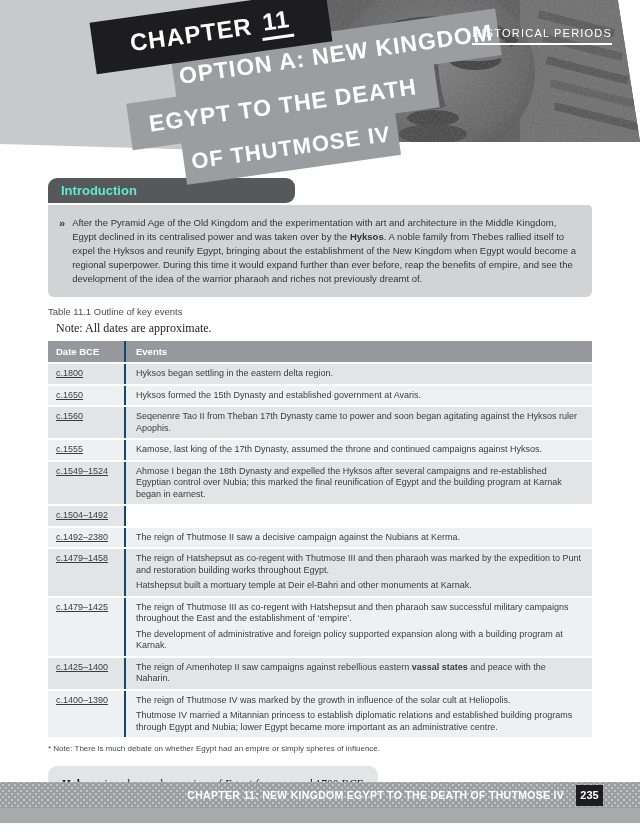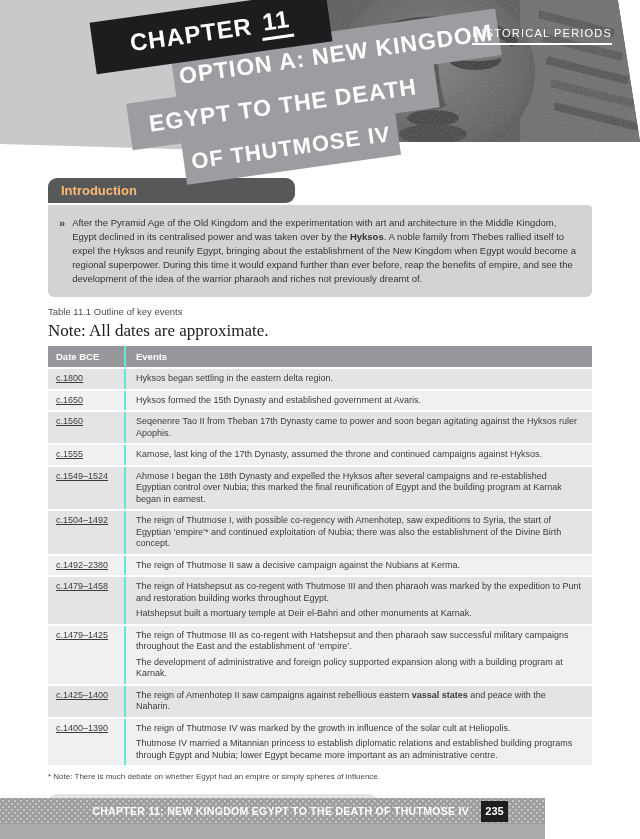--- a/index.html
+++ b/index.html
@@ -30,53 +30,53 @@
   .strip{background:var(--banner-gray);font-size:23px;z-index:2;}
   .strip1{left:172px;top:31px;width:328px;height:47px;}
   .strip2{left:128px;top:82px;width:310px;height:47px;}
   .strip3{left:183px;top:126px;width:216px;height:44px;font-size:22px;}
   .corner{position:absolute;right:28px;top:27px;z-index:4;color:#fff;
     font-size:11px;font-weight:normal;letter-spacing:1.2px;text-align:center;}
   .corner-underline{height:2px;background:#fff;margin-top:4px;width:100%;}
 
   
   main{padding:10px 48px 0;}
-  .intro-bar{width:247px;height:25px;background:var(--intro-bar);color:#fdba74;
+  .intro-bar{width:247px;height:25px;background:var(--intro-bar);color:#5eead4;
     font-weight:bold;font-size:13px;display:flex;align-items:center;
     padding-left:13px;border-radius:9px 9px 9px 0;margin-bottom:2px;}
   .intro-box{background:var(--intro-box);border-radius:0 4px 6px 6px;
     padding:11px 13px 11px 11px;display:flex;gap:7px;}
   .intro-marker{font-weight:bold;font-size:11px;color:#3a3a3c;line-height:14px;}
   .intro-text{font-size:9.5px;line-height:14px;color:#353537;}
 
   .caption{font-size:9.5px;color:#4c4d4f;margin:9px 0 4px;}
-  .tnote{font-family:"Liberation Serif",serif;font-size:17px;color:#1c1c1c;margin:0 0 5px;}
+  .tnote{font-family:"Liberation Serif",serif;font-size:12px;color:#1c1c1c;margin:0 8px 5px;}
 
   .etable{width:100%;}
   .t-row{display:flex;border-bottom:2px solid #fff;}
   .t-row:last-child{border-bottom:none;border-radius:13px;}
-  .t-date{width:78px;flex:0 0 78px;border-right:2px solid #5eead4;padding:4px 0 4px 8px;}
+  .t-date{width:78px;flex:0 0 78px;border-right:2px solid #0c4a6e;padding:4px 0 4px 8px;}
   .t-events{flex:1;padding:4px 10px;}
   .t-head{background:var(--thead);color:#fff;font-weight:bold;font-size:9.5px;}
   .t-head .t-date,.t-head .t-events{background:var(--thead);padding-top:5px;padding-bottom:5px;}
   .t-body .t-row.odd .t-date,.t-body .t-row.odd .t-events{background:var(--row-odd);}
   .t-body .t-row.even .t-date,.t-body .t-row.even .t-events{background:var(--row-even);}
   .t-body{font-size:9px;line-height:11.5px;color:#3b3c3e;}
   .t-body .t-date{font-size:9px;text-decoration:underline;}
   .t-events p+p{margin-top:4px;}
 
   .footnote{font-size:8px;color:#47484a;margin:7px 0 0;}
 
   .glossary{background:#e3e4e6;border-radius:9px;width:330px;margin-top:13px;
     padding:9px 14px;font-family:"Liberation Serif",serif;font-size:11.5px;
     line-height:19px;color:#1c1c1c;}
   .glossary b{font-weight:bold;}
 
   
-  .foot{position:absolute;left:0;bottom:0;width:545px;}
+  .foot{position:absolute;left:0;bottom:16px;width:640px;}
   .foot-bar{height:26px;background:var(--foot-bar);
     background-image:radial-gradient(#c3c4c6 1px,transparent 1.2px),
                      radial-gradient(#c3c4c6 1px,transparent 1.2px);
     background-size:6px 6px;background-position:0 0,3px 3px;
     display:flex;align-items:center;justify-content:flex-end;
     padding-right:37px;gap:12px;}
   .foot-title{color:#fff;font-weight:bold;font-size:10.5px;letter-spacing:.3px;}
   .foot-num{background:#1d1d1f;color:#fff;font-weight:bold;font-size:11px;
     width:27px;height:21px;display:flex;align-items:center;justify-content:center;}
   .foot-base{height:15px;background:var(--foot-base);}
@@ -185,23 +185,20 @@
           </div>
         </div>
         <div class="t-row odd">
           <div class="t-date">c.1549–1524</div>
           <div class="t-events">
             <p><span>Ahmose I began the 18th Dynasty and expelled the Hyksos after several campaigns and re-established Egyptian control over Nubia; this marked the final reunification of Egypt and the building program at Karnak began in earnest.</span></p>
           </div>
         </div>
         <div class="t-row odd">
           <div class="t-date">c.1504–1492</div>
-          <div class="t-events">
-            <p><span>The reign of Thutmose I, with possible co-regency with Amenhotep, saw expeditions to Syria, the start of Egyptian ‘empire’* and continued exploitation of Nubia; there was also the establishment of the Divine Birth concept.</span></p>
-          </div>
         </div>
         <div class="t-row even">
           <div class="t-date">c.1492–2380</div>
           <div class="t-events">
             <p><span>The reign of Thutmose II saw a decisive campaign against the Nubians at Kerma.</span></p>
           </div>
         </div>
         <div class="t-row odd">
           <div class="t-date">c.1479–1458</div>
           <div class="t-events">

